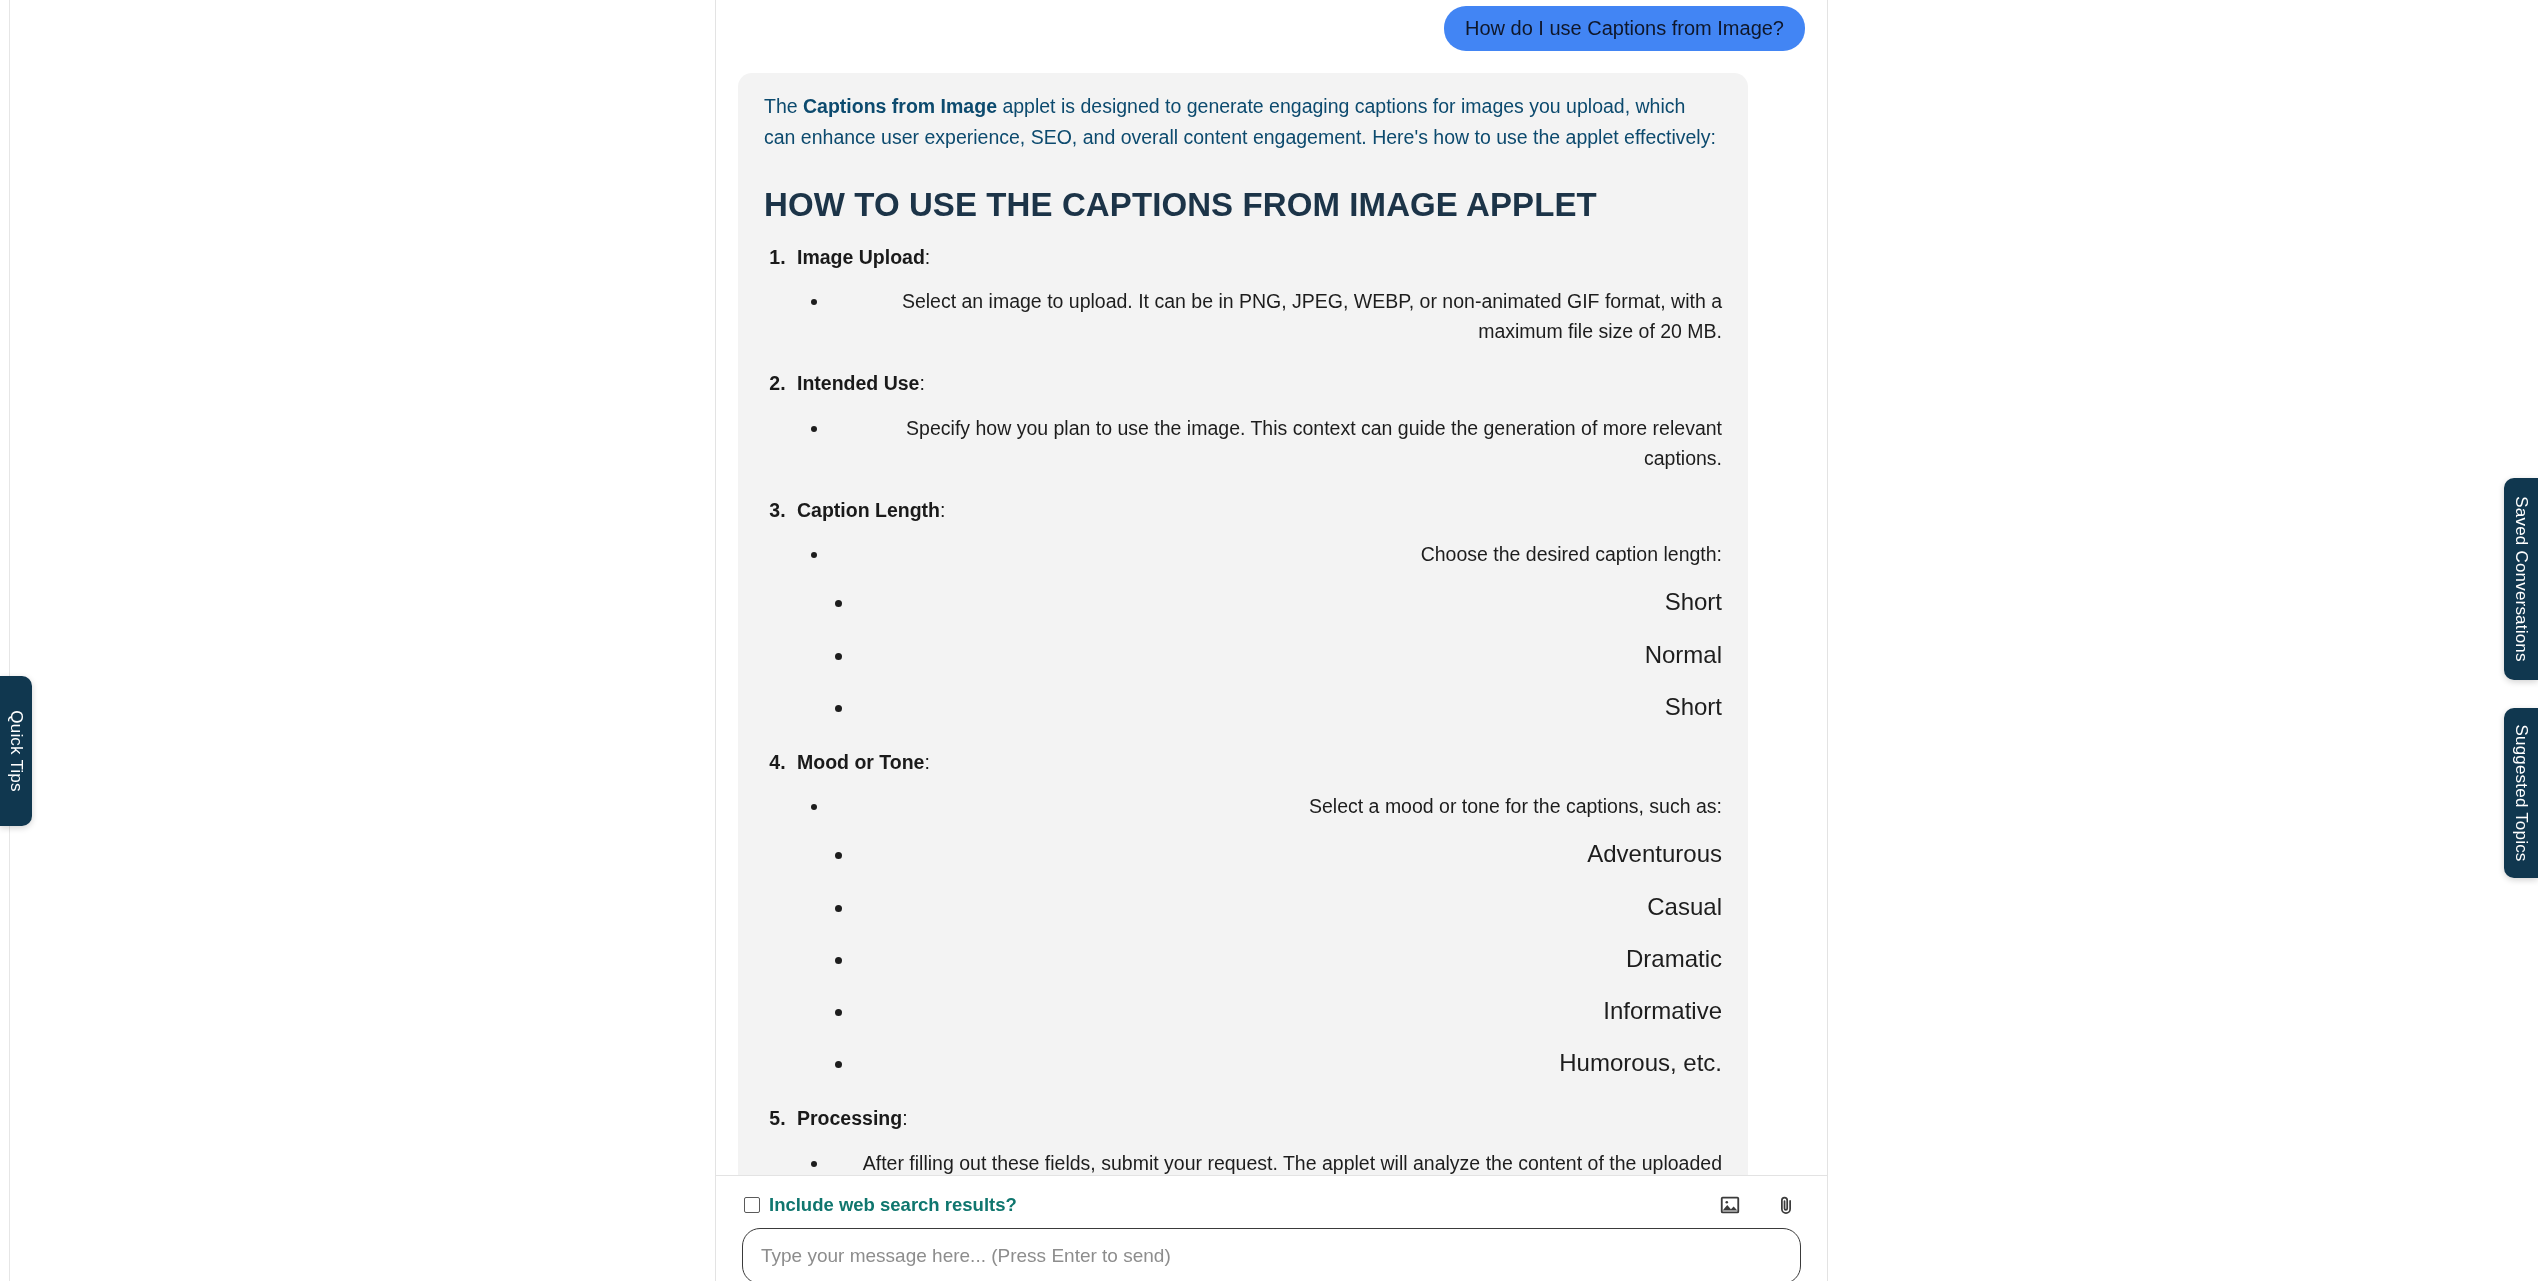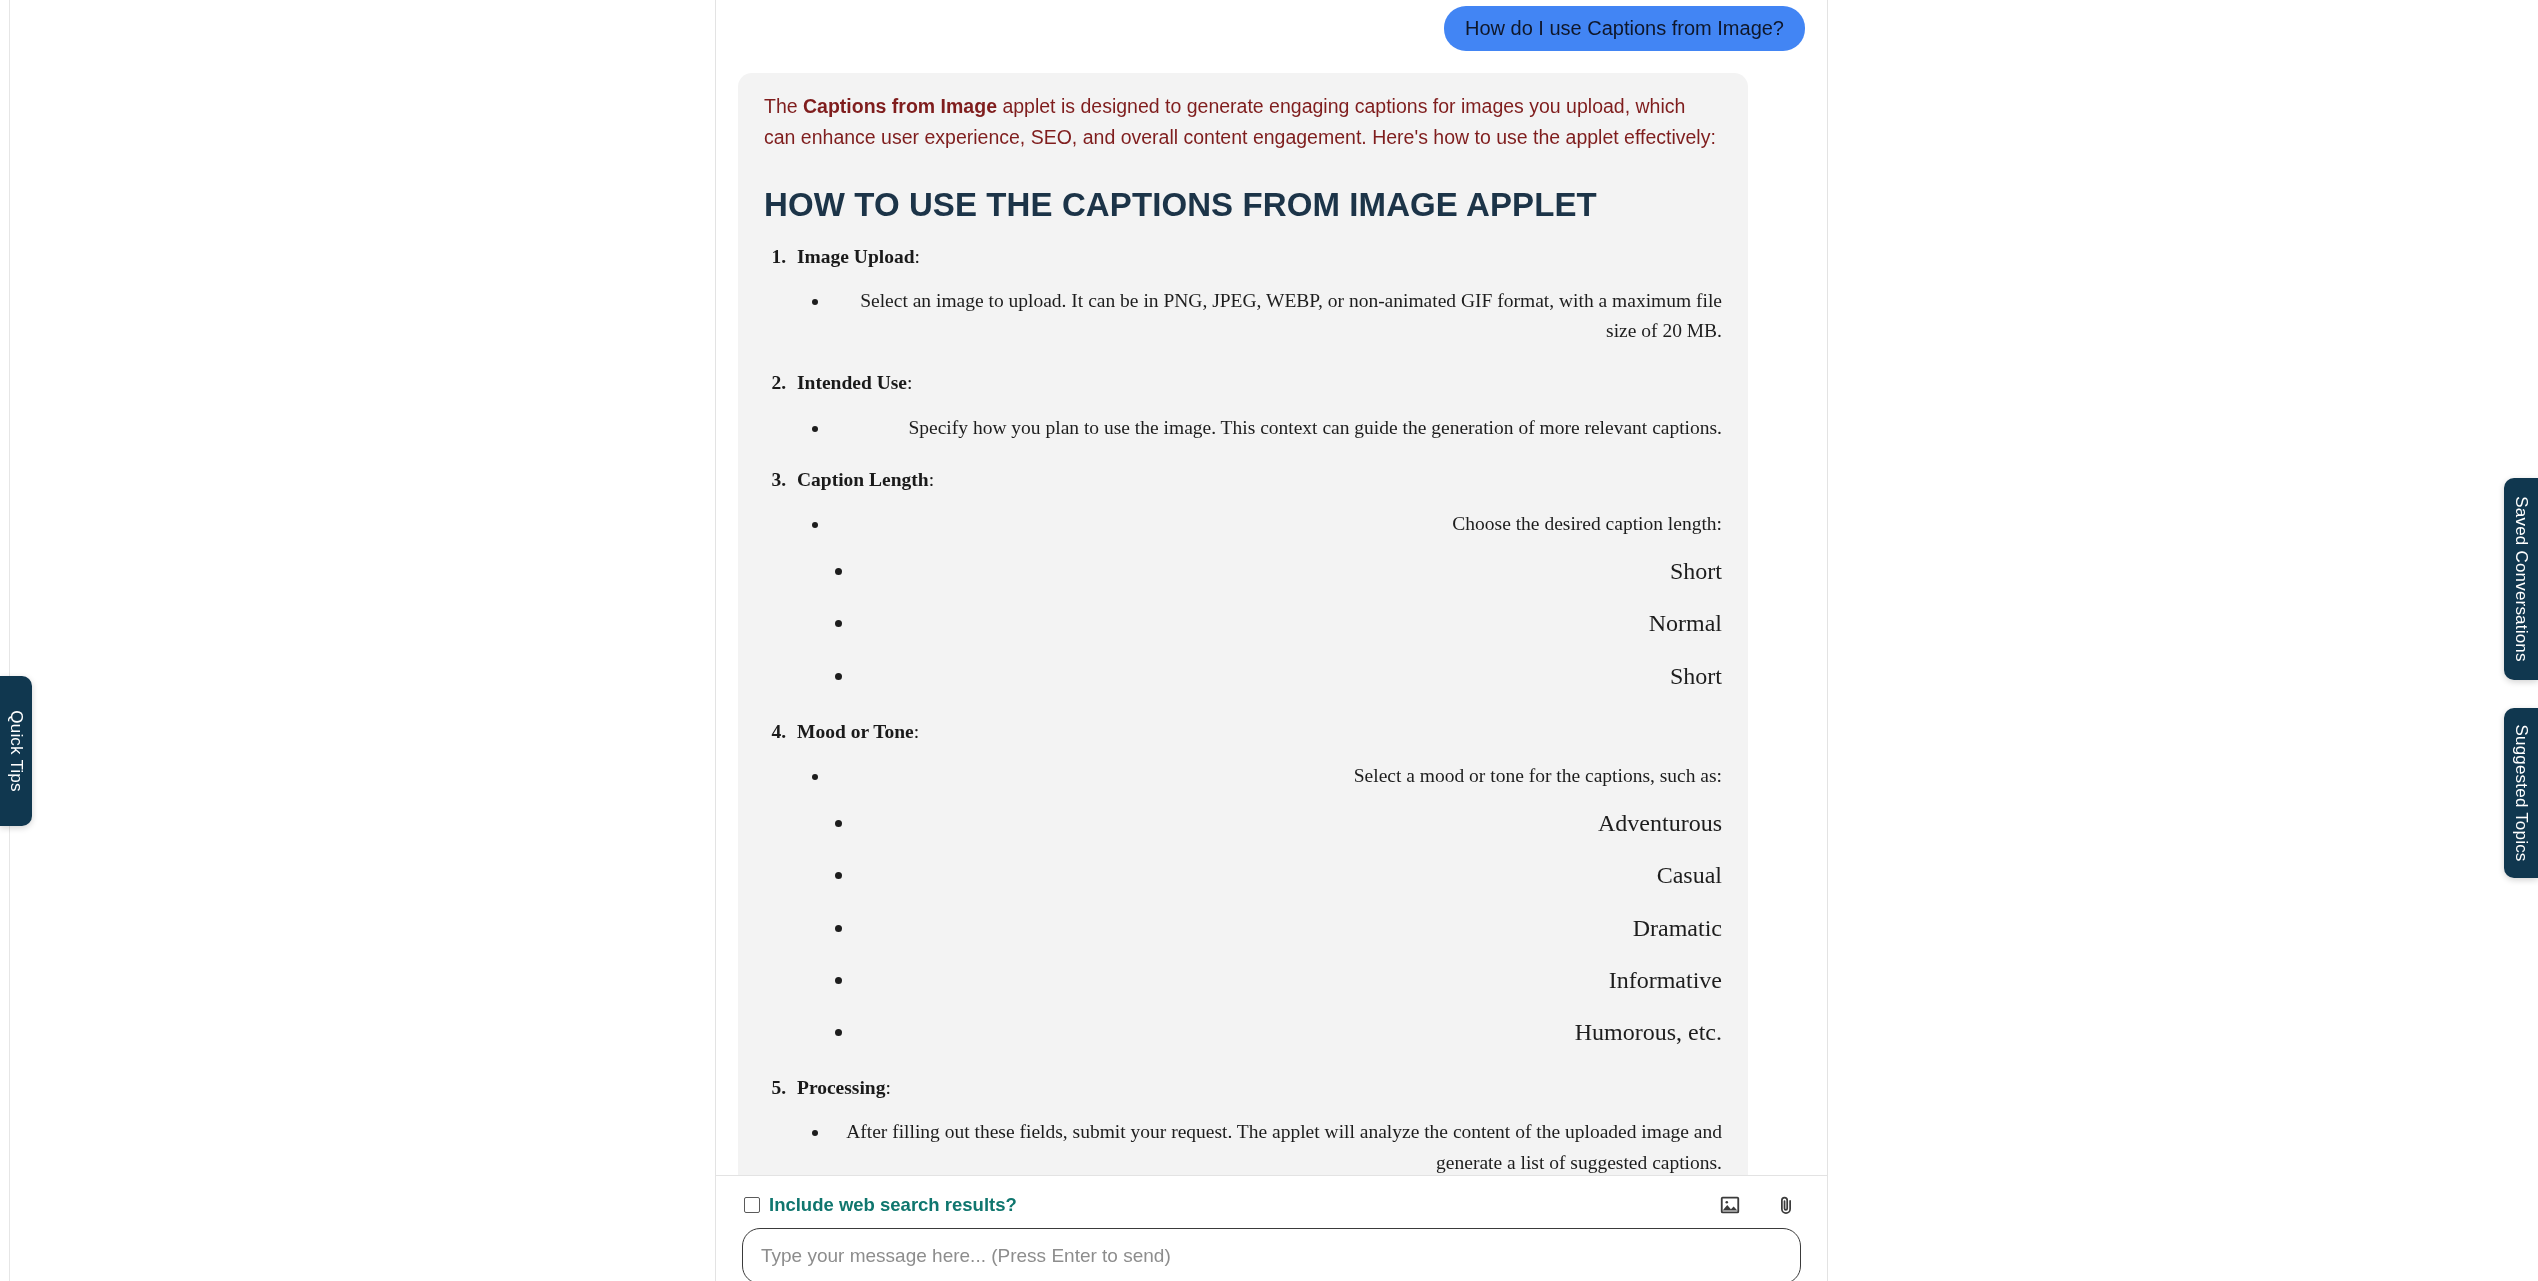--- a/index.html
+++ b/index.html
@@ -80,36 +80,35 @@
     box-sizing: border-box;
     color: #1a1a1a;
     font-size: 19px;
     line-height: 1.55;
   }
 
   .bubble-bot p {
     margin: 0 0 6px 0;
     font-size: 19.5px;
     line-height: 1.58;
-    color: #7f1d1d;
+    color: #0c4a6e;
   }
 
   .bubble-bot h2 {
     font-size: 33px;
     font-weight: 700;
     color: #1c3448;
     margin: 26px 0 12px 0;
     letter-spacing: 0.1px;
   }
 
   ol.steps {
     margin: 0;
     padding-left: 27px;
     list-style-type: decimal;
-    font-family: Liberation Serif, serif;
   }
   ol.steps > li {
     font-size: 19.5px;
     font-weight: bold;
     color: #1a1a1a;
     margin: 0 0 2px 0;
     padding-left: 6px;
   }
   ol.steps > li > .step-label { font-weight: bold; }
   ol.steps > li > .step-colon { font-weight: normal; }

